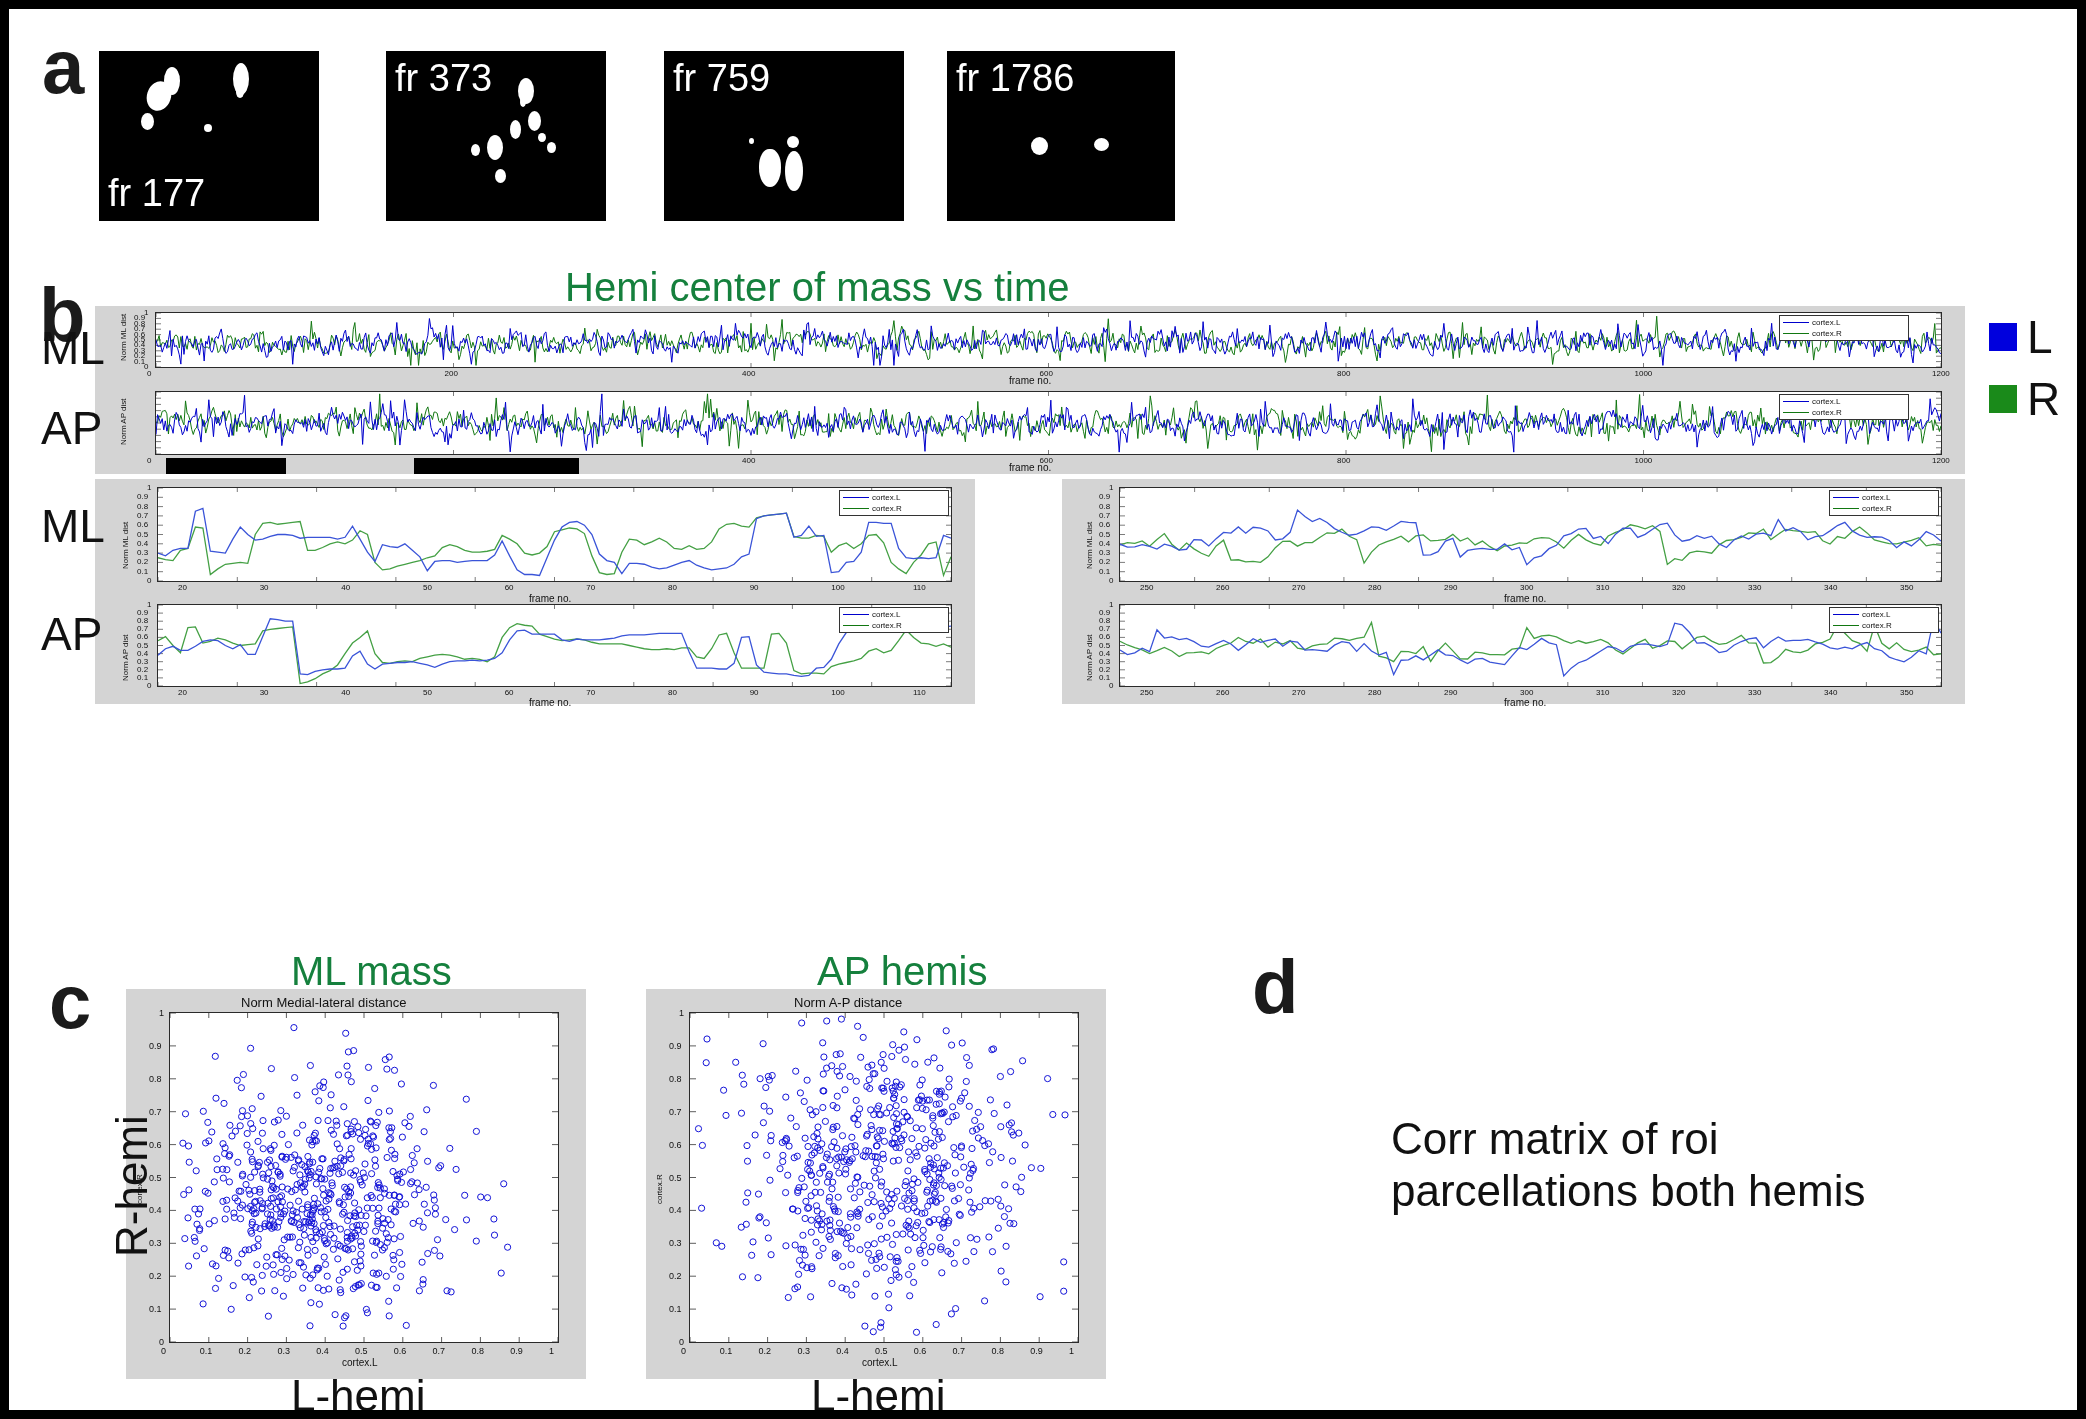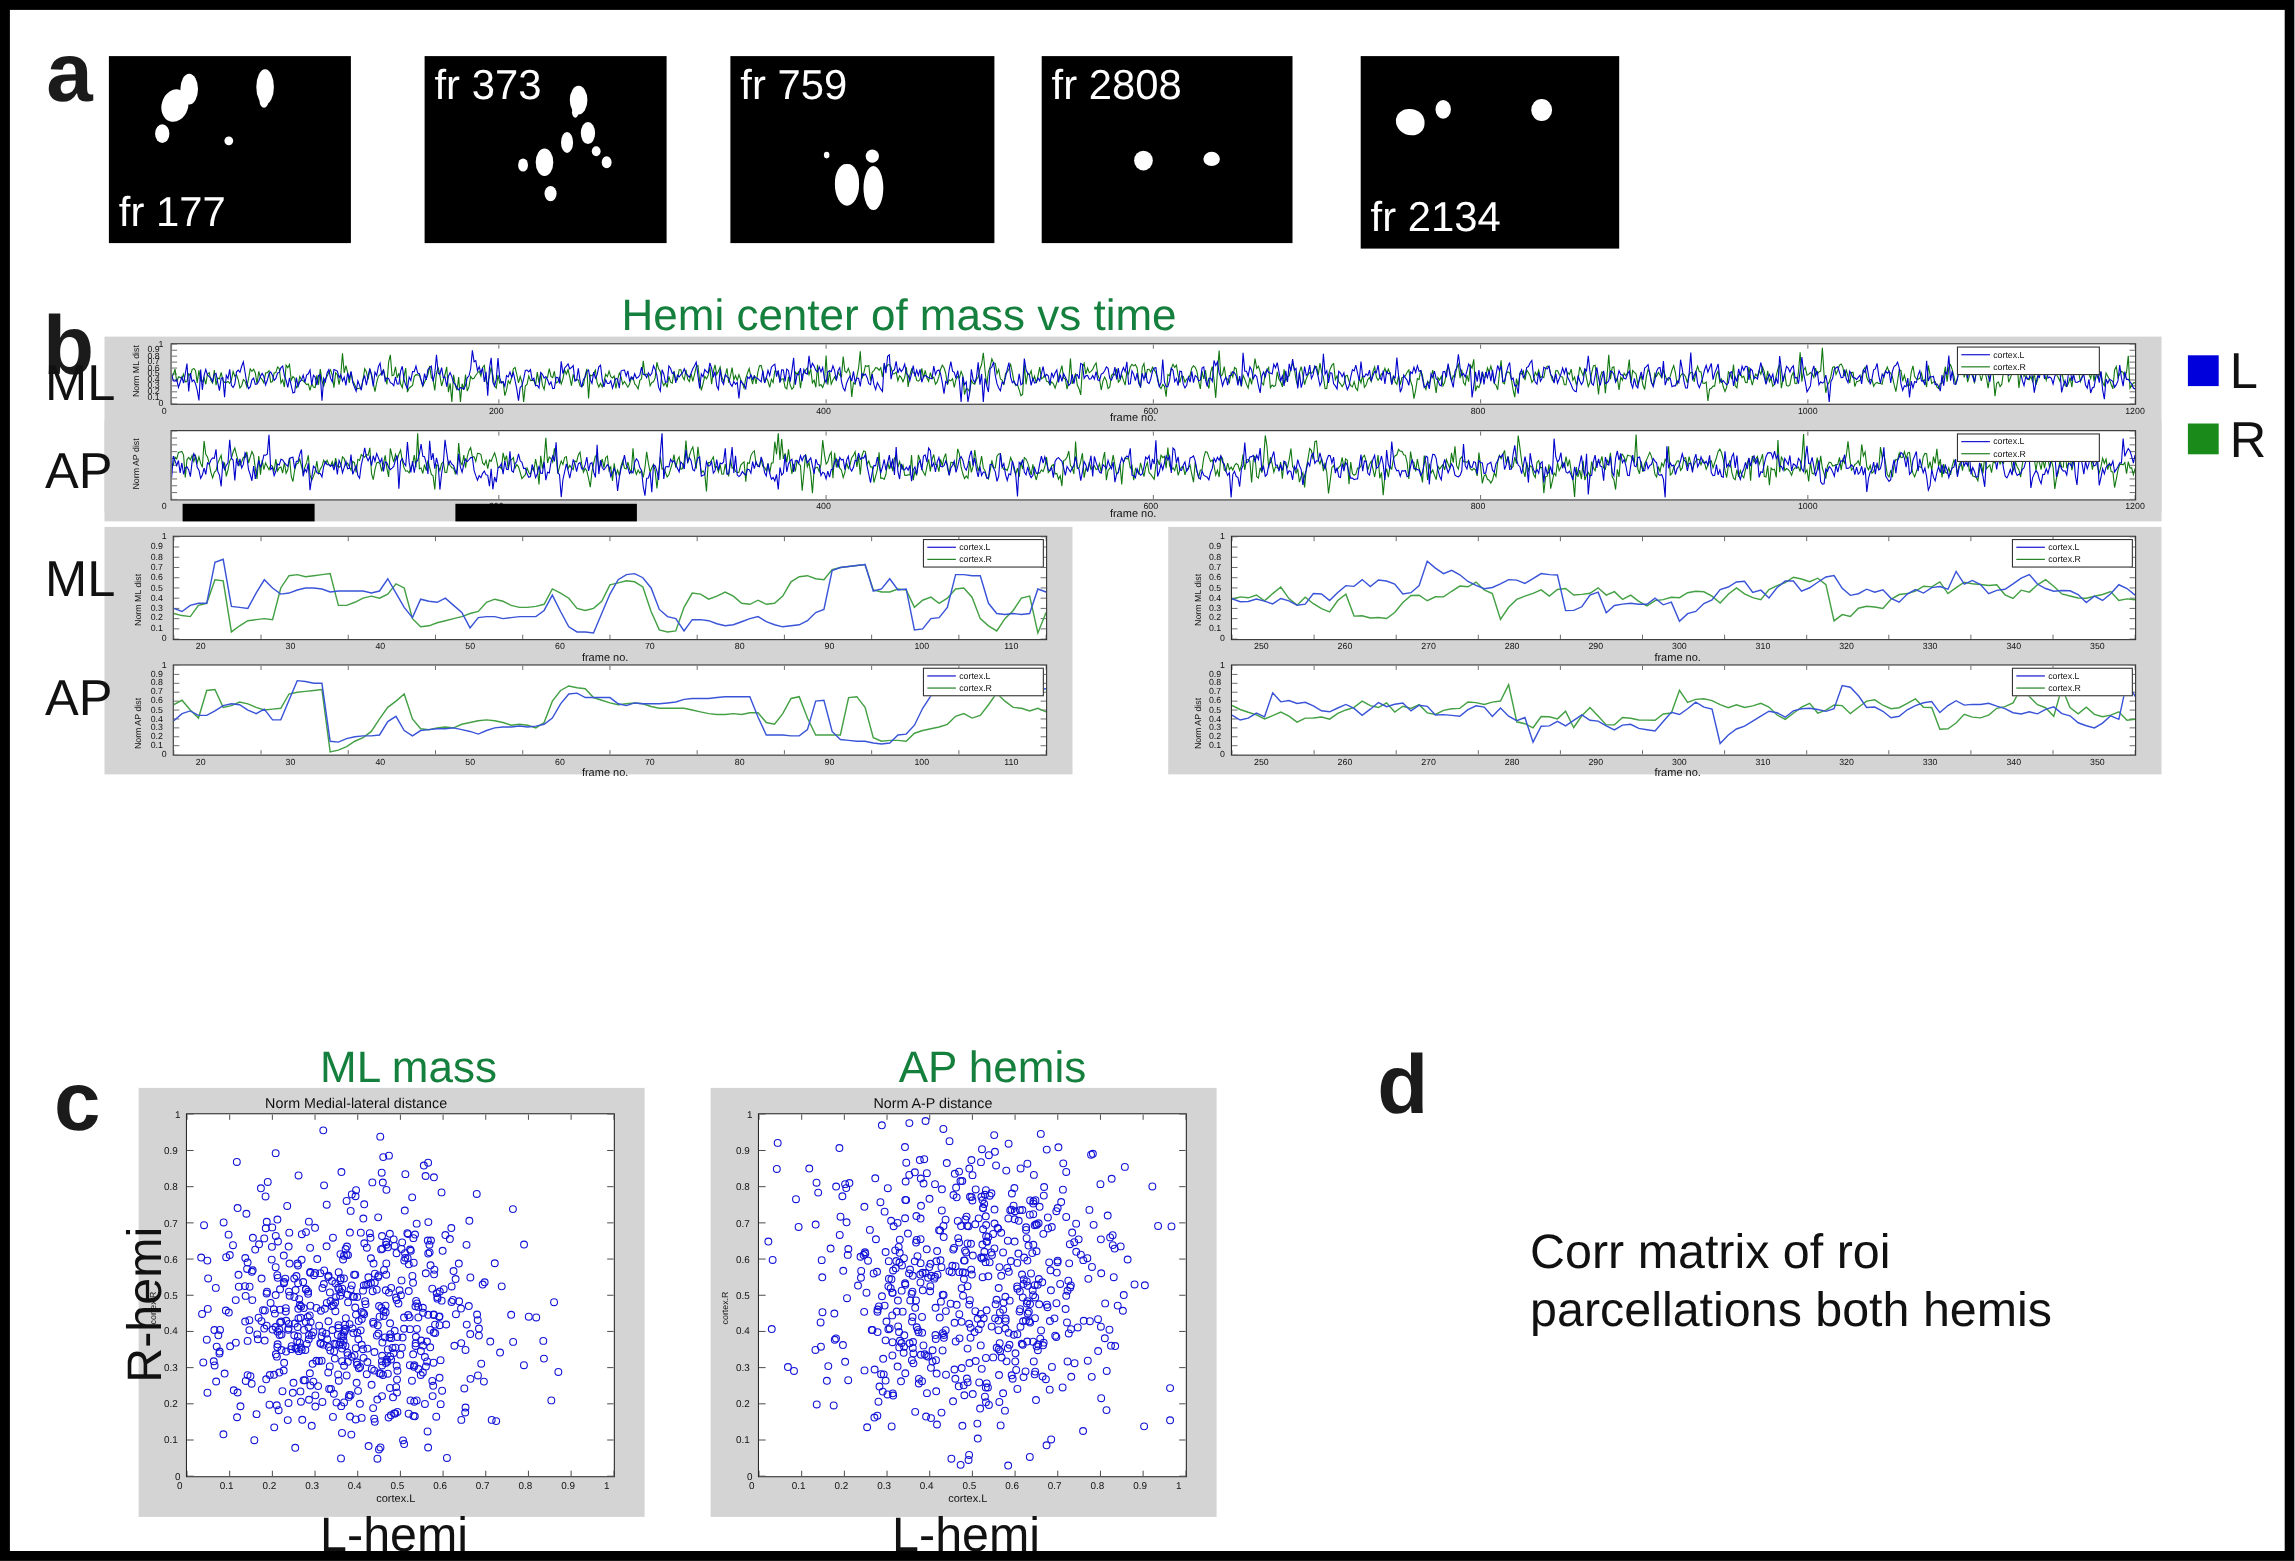--- a/index.html
+++ b/index.html
@@ -92,29 +92,23 @@
     <div class="blob" style="left:85px;top:87px;width:5px;height:6px;"></div>
     <div class="blob" style="left:123px;top:85px;width:12px;height:12px;"></div>
     <div class="blob" style="left:95px;top:98px;width:22px;height:38px;border-radius:46% 46% 50% 50%;"></div>
     <div class="blob" style="left:121px;top:100px;width:18px;height:40px;border-radius:50%;"></div>
     <div class="frame-label" style="left:9px;top:6px;">fr 759</div>
   </div>
 
   <div class="frame-box" style="left:938px;top:42px;width:228px;height:170px;">
     <div class="blob" style="left:84px;top:86px;width:17px;height:18px;"></div>
     <div class="blob" style="left:147px;top:87px;width:15px;height:13px;"></div>
-    <div class="frame-label" style="left:9px;top:6px;">fr 2808</div>
+    <div class="frame-label" style="left:9px;top:6px;">fr 1786</div>
   </div>
 
-  <div class="frame-box" style="left:1228px;top:42px;width:235px;height:175px;">
-    <div class="blob" style="left:32px;top:48px;width:26px;height:24px;border-radius:46% 52% 44% 56%;"></div>
-    <div class="blob" style="left:68px;top:40px;width:14px;height:17px;"></div>
-    <div class="blob" style="left:155px;top:39px;width:19px;height:20px;"></div>
-    <div class="frame-label" style="left:9px;bottom:6px;">fr 2134</div>
-  </div>
 
   <div class="panel-letter" style="left:30px;top:268px;font-size:76px;">b</div>
 
   <div class="bigtitle" style="left:556px;top:256px;">Hemi center of mass vs time</div>
 
   <div class="gray-card" style="left:86px;top:297px;width:1870px;height:160px;"></div>
   <div class="gray-card" style="left:86px;top:373px;width:1870px;height:92px;"></div>
 
   <div class="rowlab" style="left:32px;top:312px;">ML</div>
   <div class="rowlab" style="left:32px;top:392px;">AP</div>

